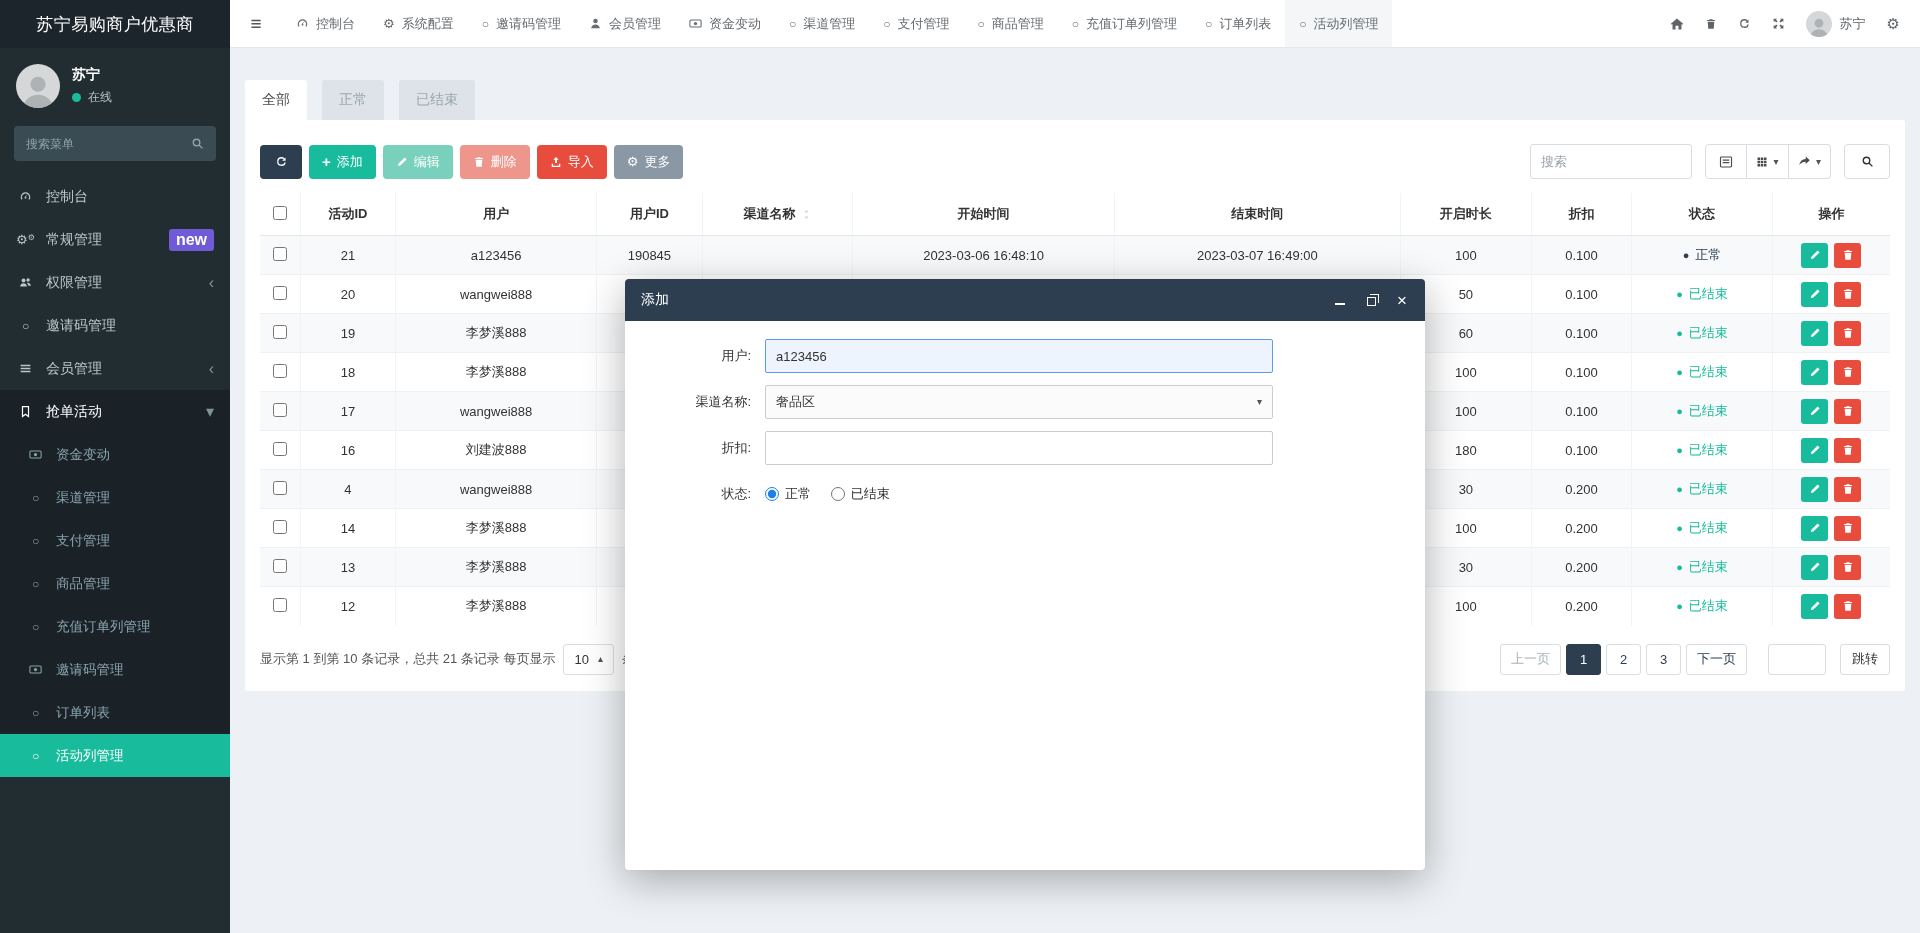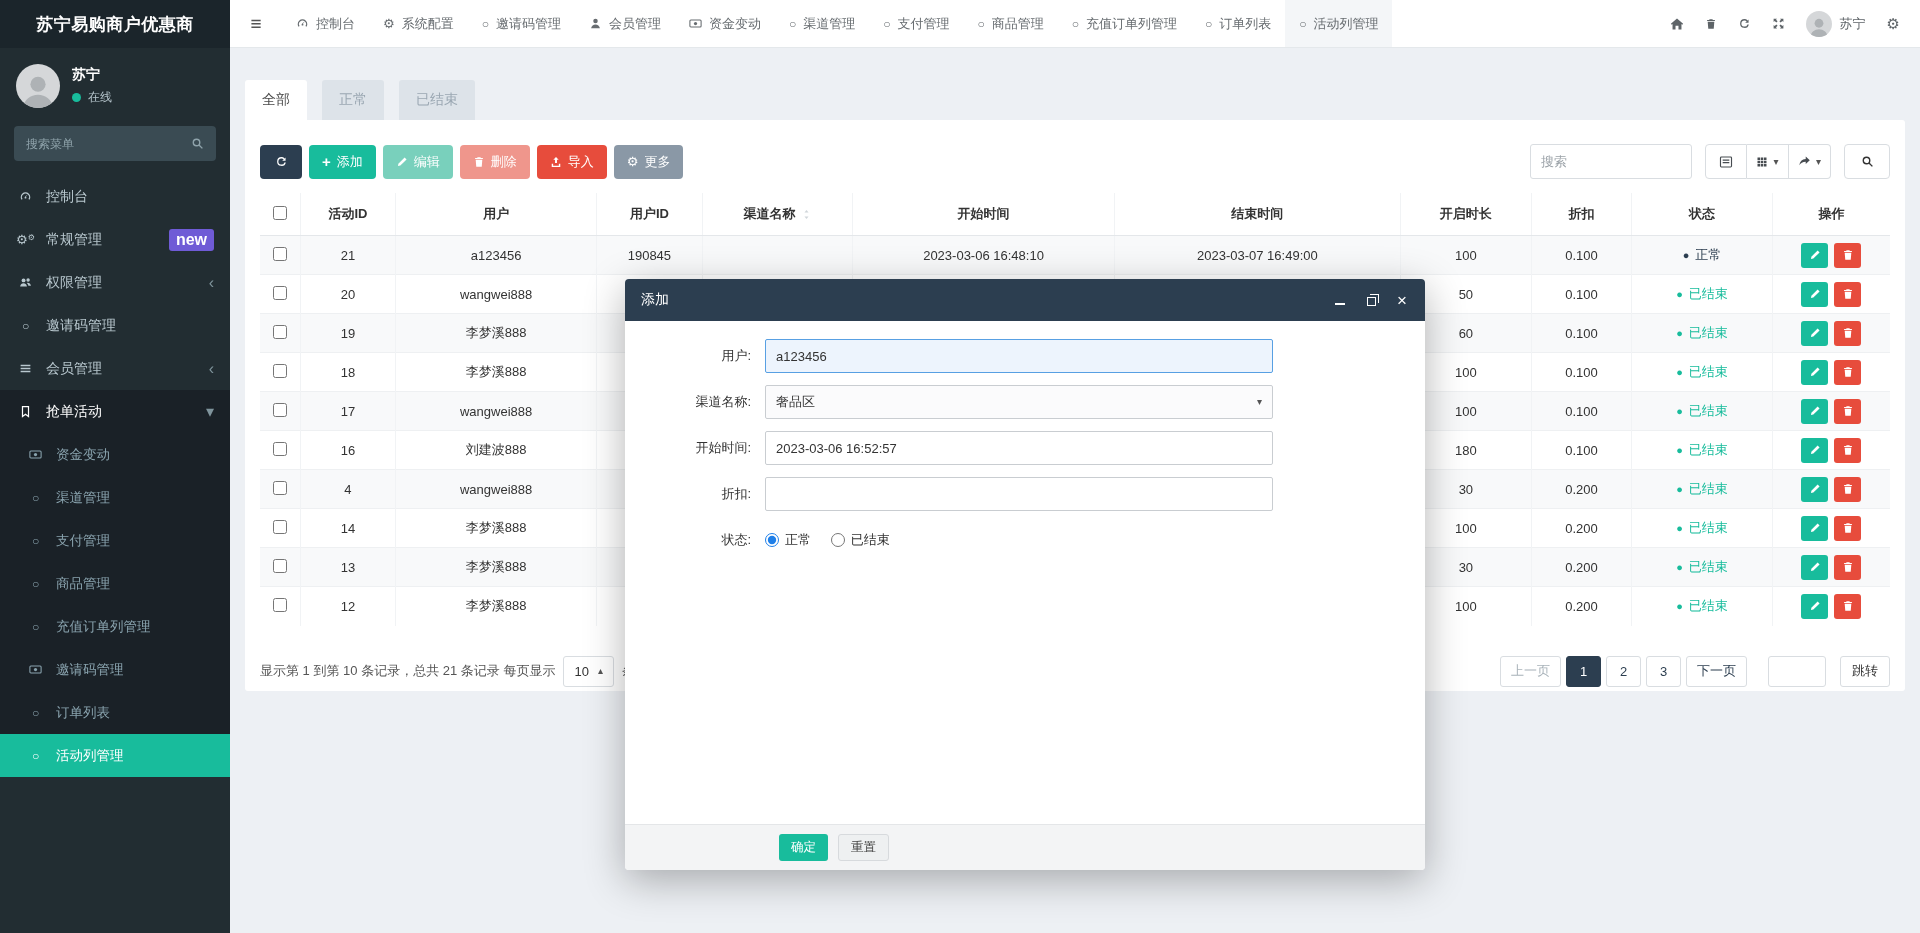--- a/index.html
+++ b/index.html
@@ -2,21 +2,21 @@
 <html><head>
 <meta charset="utf-8">
 <style>
 *{margin:0;padding:0;box-sizing:border-box}
 html,body{width:1920px;height:933px}
 body{position:relative;font-family:"Liberation Sans","DejaVu Sans",sans-serif;background:#edf0f4;overflow:hidden;font-size:13px;color:#333}
 svg{display:block}
 .uic{line-height:1}
 
 
-.brand{position:absolute;left:0;top:0;width:230px;height:48px;background:#1b252b;color:#fff;display:flex;align-items:center;justify-content:center;font-size:17px;font-weight:bold;z-index:30;letter-spacing:.5px}
+.brand{position:absolute;left:0;top:0;width:230px;height:48px;background:#1b252b;color:#fff;display:flex;align-items:center;justify-content:center;font-size:17px;font-weight:normal;z-index:30;letter-spacing:.5px}
 .navbar{position:absolute;left:230px;top:0;right:0;height:48px;background:#fff;border-bottom:1px solid #e4e8eb;display:flex;align-items:stretch;z-index:25}
 .nav-burger{width:52px;display:flex;align-items:center;justify-content:center;color:#555;font-size:19px;cursor:pointer}
 .nav-item{display:flex;align-items:center;gap:7px;padding:0 14px;color:#676c70;font-size:13px;cursor:pointer;white-space:nowrap}
 .nav-item .ni-icon{display:inline-flex;color:#676c70;font-size:12px}
 .nav-item.active{background:#f4f6f8}
 .nav-right{margin-left:auto;display:flex;align-items:center;padding-right:20px;gap:21px;color:#5e6468}
 .nav-right .nr-icon{display:inline-flex;cursor:pointer;color:#5e6468}
 .avatar-sm{width:26px;height:26px;border-radius:50%;background:#d5d7d9;display:flex;align-items:flex-end;justify-content:center;overflow:hidden;color:#aeb2b5}
 .nav-user{display:flex;align-items:center;gap:8px;cursor:pointer}
 
@@ -81,21 +81,21 @@
 .status-normal{color:#2c3e50}
 .status-ended{color:#18bc9c}
 .sdot{font-size:11px;margin-right:6px}
 .op-btn{width:27px;height:25px;border:none;border-radius:3px;color:#fff;display:inline-flex;align-items:center;justify-content:center;cursor:pointer;vertical-align:middle}
 .op-edit{background:#18bc9c;margin-right:6px}
 .op-del{background:#e74c3c}
 input[type=checkbox]{width:14px;height:14px;cursor:pointer}
 
 
 .pagination-row{display:flex;align-items:center;margin-top:14px;font-size:13px;color:#555}
-.page-size-box{display:inline-flex;align-items:center;gap:9px;border:1px solid #d9dde1;border-radius:3px;height:31px;padding:0 10px;margin:16px 8px;color:#333;cursor:pointer;background:#fff}
+.page-size-box{display:inline-flex;align-items:center;gap:9px;border:1px solid #d9dde1;border-radius:3px;height:31px;padding:0 10px;margin:4px 8px;color:#333;cursor:pointer;background:#fff}
 .pager{margin-left:auto;display:flex;align-items:center;gap:5px}
 .page-btn{min-width:35px;height:31px;padding:0 10px;border:1px solid #d9dde1;background:#fff;border-radius:3px;display:inline-flex;align-items:center;justify-content:center;color:#2c3e50;font-size:13px;cursor:pointer}
 .page-btn.muted{color:#a9b3ba}
 .page-btn.active{background:#2c3e50;border-color:#2c3e50;color:#fff}
 .jump-input{width:58px;height:31px;border:1px solid #d9dde1;border-radius:3px;margin-left:16px;outline:none;padding:0 7px;font-family:inherit}
 .jump-btn{margin-left:9px;height:31px;padding:0 11px;border:1px solid #d9dde1;background:#fff;border-radius:3px;color:#333;cursor:pointer;font-size:13px;font-family:inherit}
 
 
 .modal{position:absolute;left:625px;top:279px;width:800px;height:591px;background:#fff;border-radius:4px;box-shadow:0 10px 40px rgba(0,0,0,.3);z-index:50;overflow:hidden}
 .modal-header{height:42px;background:#2c3e50;color:#fff;display:flex;align-items:center;padding:0 16px;font-size:14px}
@@ -735,38 +735,30 @@
       <input class="form-control focused" value="a123456" style="">
     </div>
     <div class="form-row">
       <span class="form-label">渠道名称:</span>
       <div class="form-control select-control">
         <span>奢品区</span>
         <span class="caret">▾</span>
       </div>
     </div>
     <div class="form-row">
-      <span class="form-label">开始时间:</span>
-      <input class="form-control" value="2023-03-06 16:52:57" style="">
-    </div>
-    <div class="form-row">
       <span class="form-label">折扣:</span>
       <input class="form-control" value="" style="">
     </div>
     <div class="form-row">
       <span class="form-label">状态:</span>
       <span class="radio-row">
         <label class="radio-opt">
             <input type="radio" name="mstatus" checked="" style="">
             <span>正常</span>
           </label>
         <label class="radio-opt">
             <input type="radio" name="mstatus" style="">
             <span>已结束</span>
           </label>
       </span>
     </div>
   </div>
-  <div class="modal-footer">
-    <button class="btn-ok">确定</button>
-    <button class="btn-reset">重置</button>
-  </div>
 </div>
 
 </body></html>

